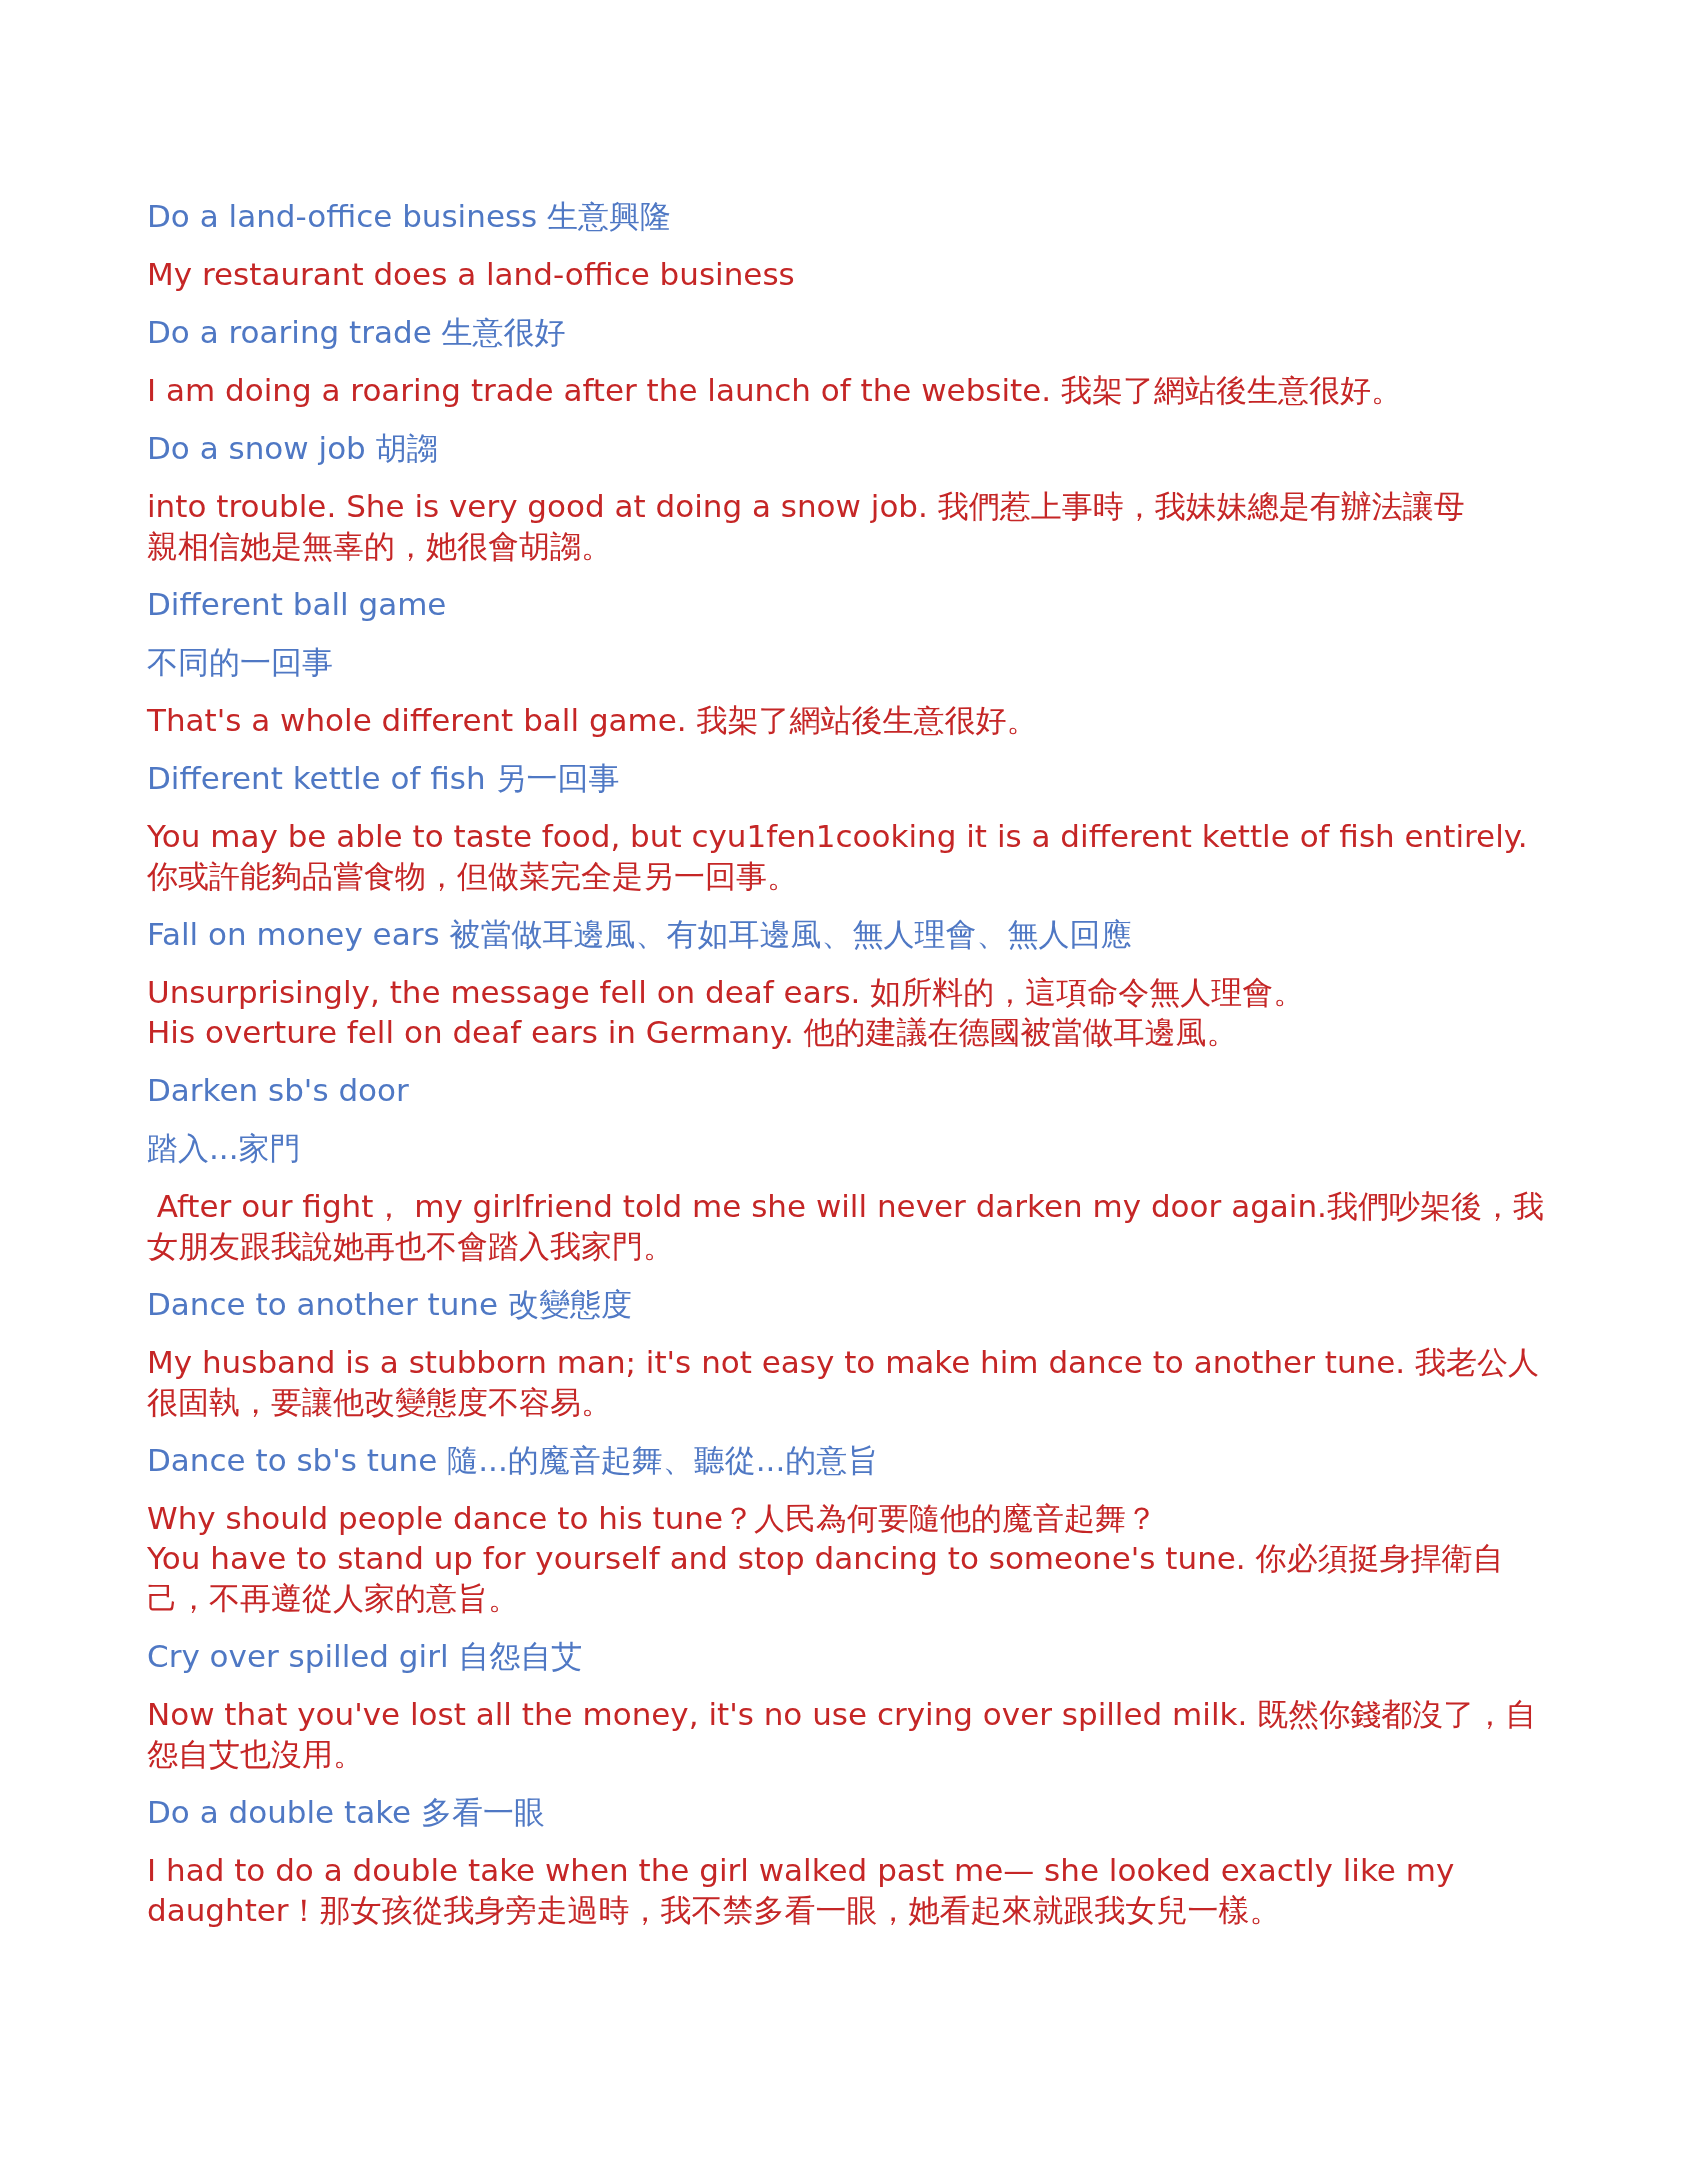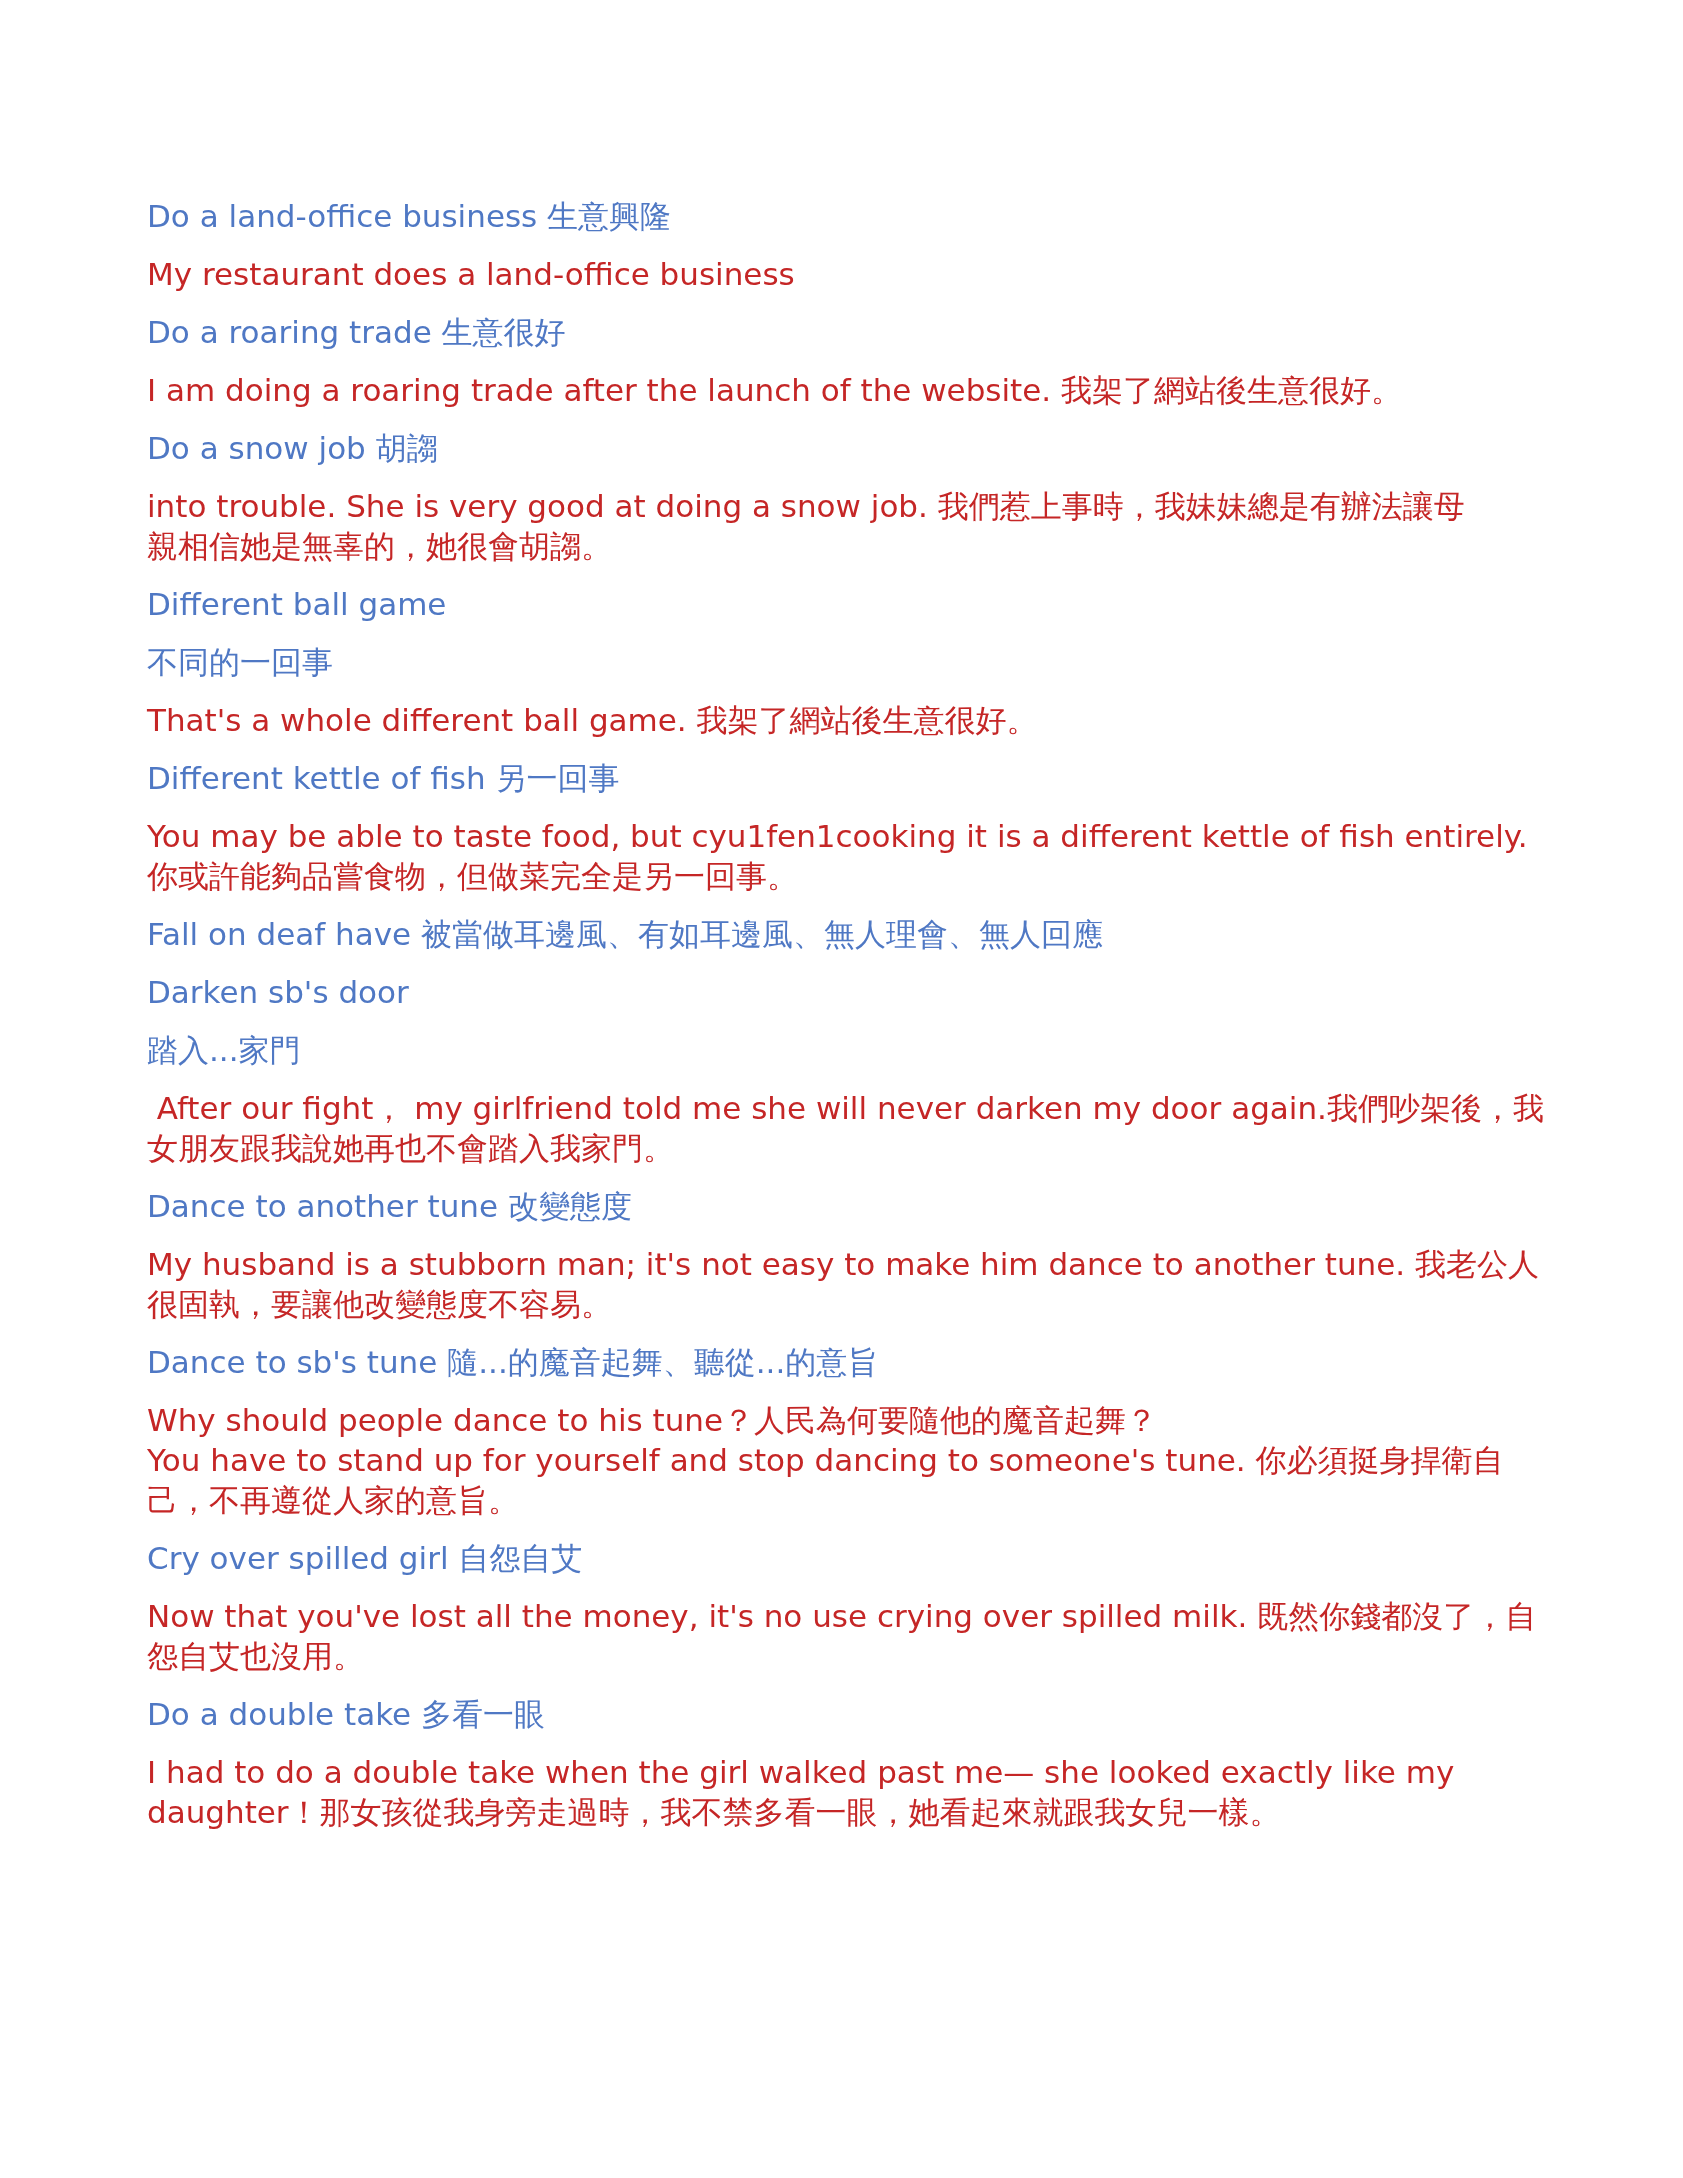--- a/index.html
+++ b/index.html
@@ -73,21 +73,25 @@
         <div class="line">That's a whole different ball game. 我架了網站後生意很好。</div>
       </div>
       <div class="block idiom">
         <div class="line">Different kettle of fish 另一回事</div>
       </div>
       <div class="block example">
         <div class="line">You may be able to taste food, but cyu1fen1cooking it is a different kettle of fish entirely.</div>
         <div class="line">你或許能夠品嘗食物，但做菜完全是另一回事。</div>
       </div>
       <div class="block idiom">
-        <div class="line">Fall on deaf have 被當做耳邊風、有如耳邊風、無人理會、無人回應</div>
+        <div class="line">Fall on money ears 被當做耳邊風、有如耳邊風、無人理會、無人回應</div>
+      </div>
+      <div class="block example">
+        <div class="line">Unsurprisingly, the message fell on deaf ears. 如所料的，這項命令無人理會。</div>
+        <div class="line">His overture fell on deaf ears in Germany. 他的建議在德國被當做耳邊風。</div>
       </div>
       <div class="block idiom">
         <div class="line">Darken sb's door</div>
       </div>
       <div class="block idiom">
         <div class="line">踏入...家門</div>
       </div>
       <div class="block example">
         <div class="line"> After our fight， my girlfriend told me she will never darken my door again.我們吵架後，我</div>
         <div class="line">女朋友跟我說她再也不會踏入我家門。</div>

